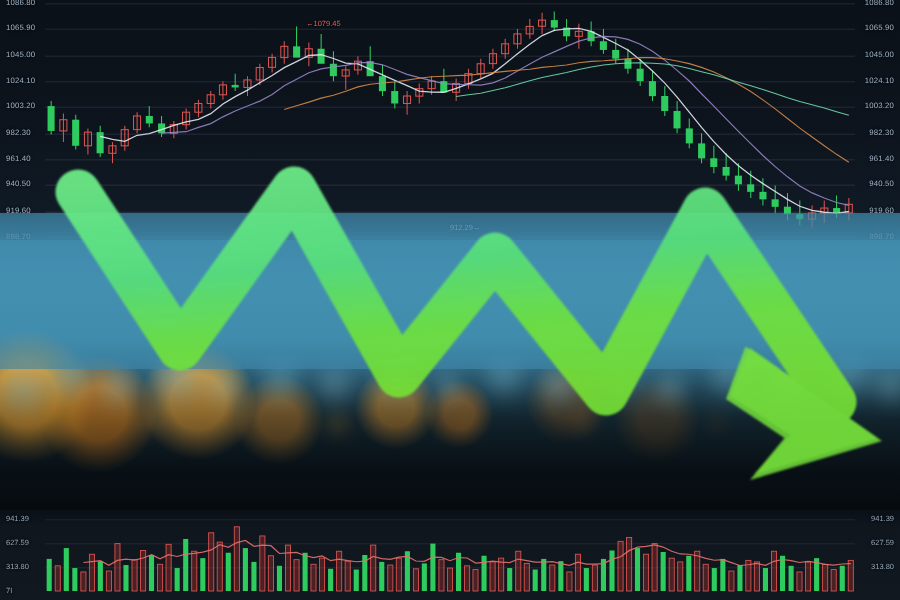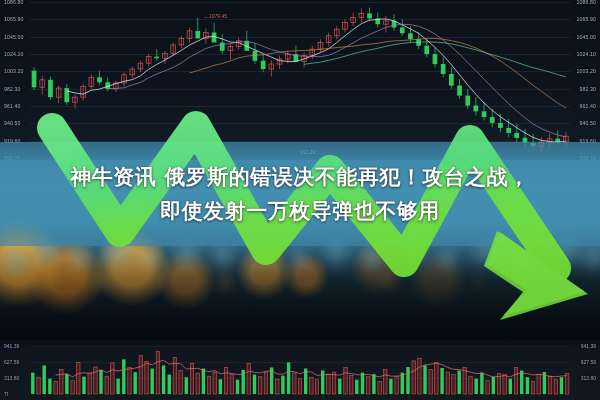--- a/index.html
+++ b/index.html
@@ -423,18 +423,14 @@
                L 266 250
                L 330 170
                L 404 262
                L 470 140
                L 556 268" fill="none" stroke="url(#agrad)" stroke-width="30" stroke-linejoin="round" stroke-linecap="round"></path>
       <path d="M 500 232 L 585 292 L 503 316 L 527 290 L 487 264 Z" fill="#74e035"></path>
       <path d="M 497 231 L 588 294 L 500 320 L 523 292 L 484 266 Z" fill="#78e43c" opacity="0.9"></path>
     </g>
   </svg>
 
-  <div class="headline">
-    <div>神牛资讯 俄罗斯的错误决不能再犯！攻台之战，</div>
-    <div>即使发射一万枚导弹也不够用</div>
-  </div>
 
 </div>
 
 </body></html>

